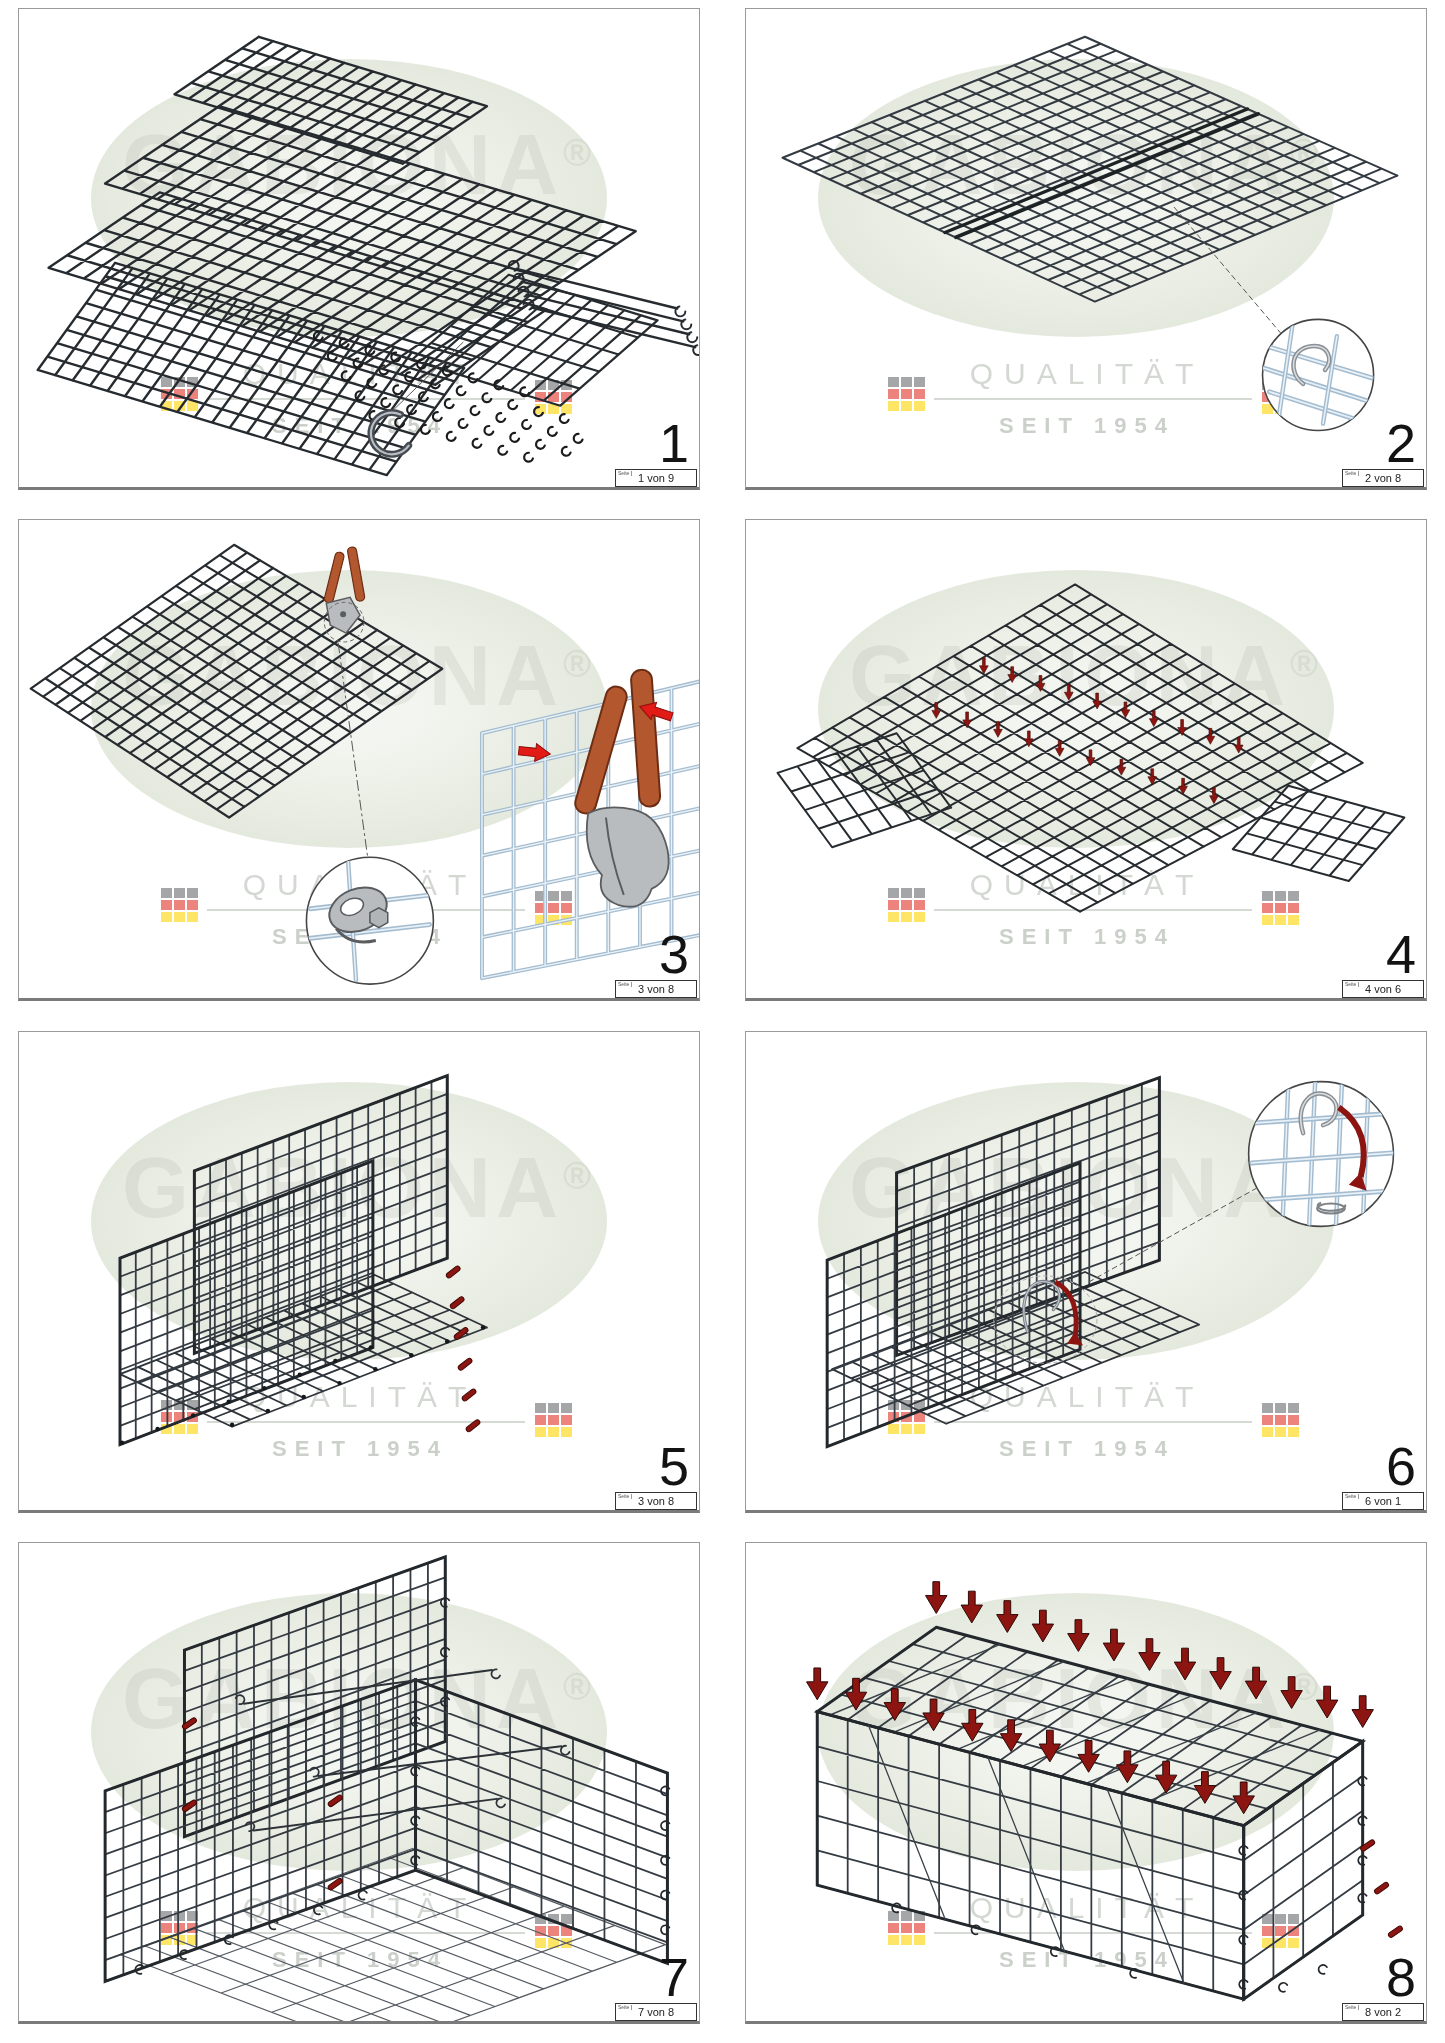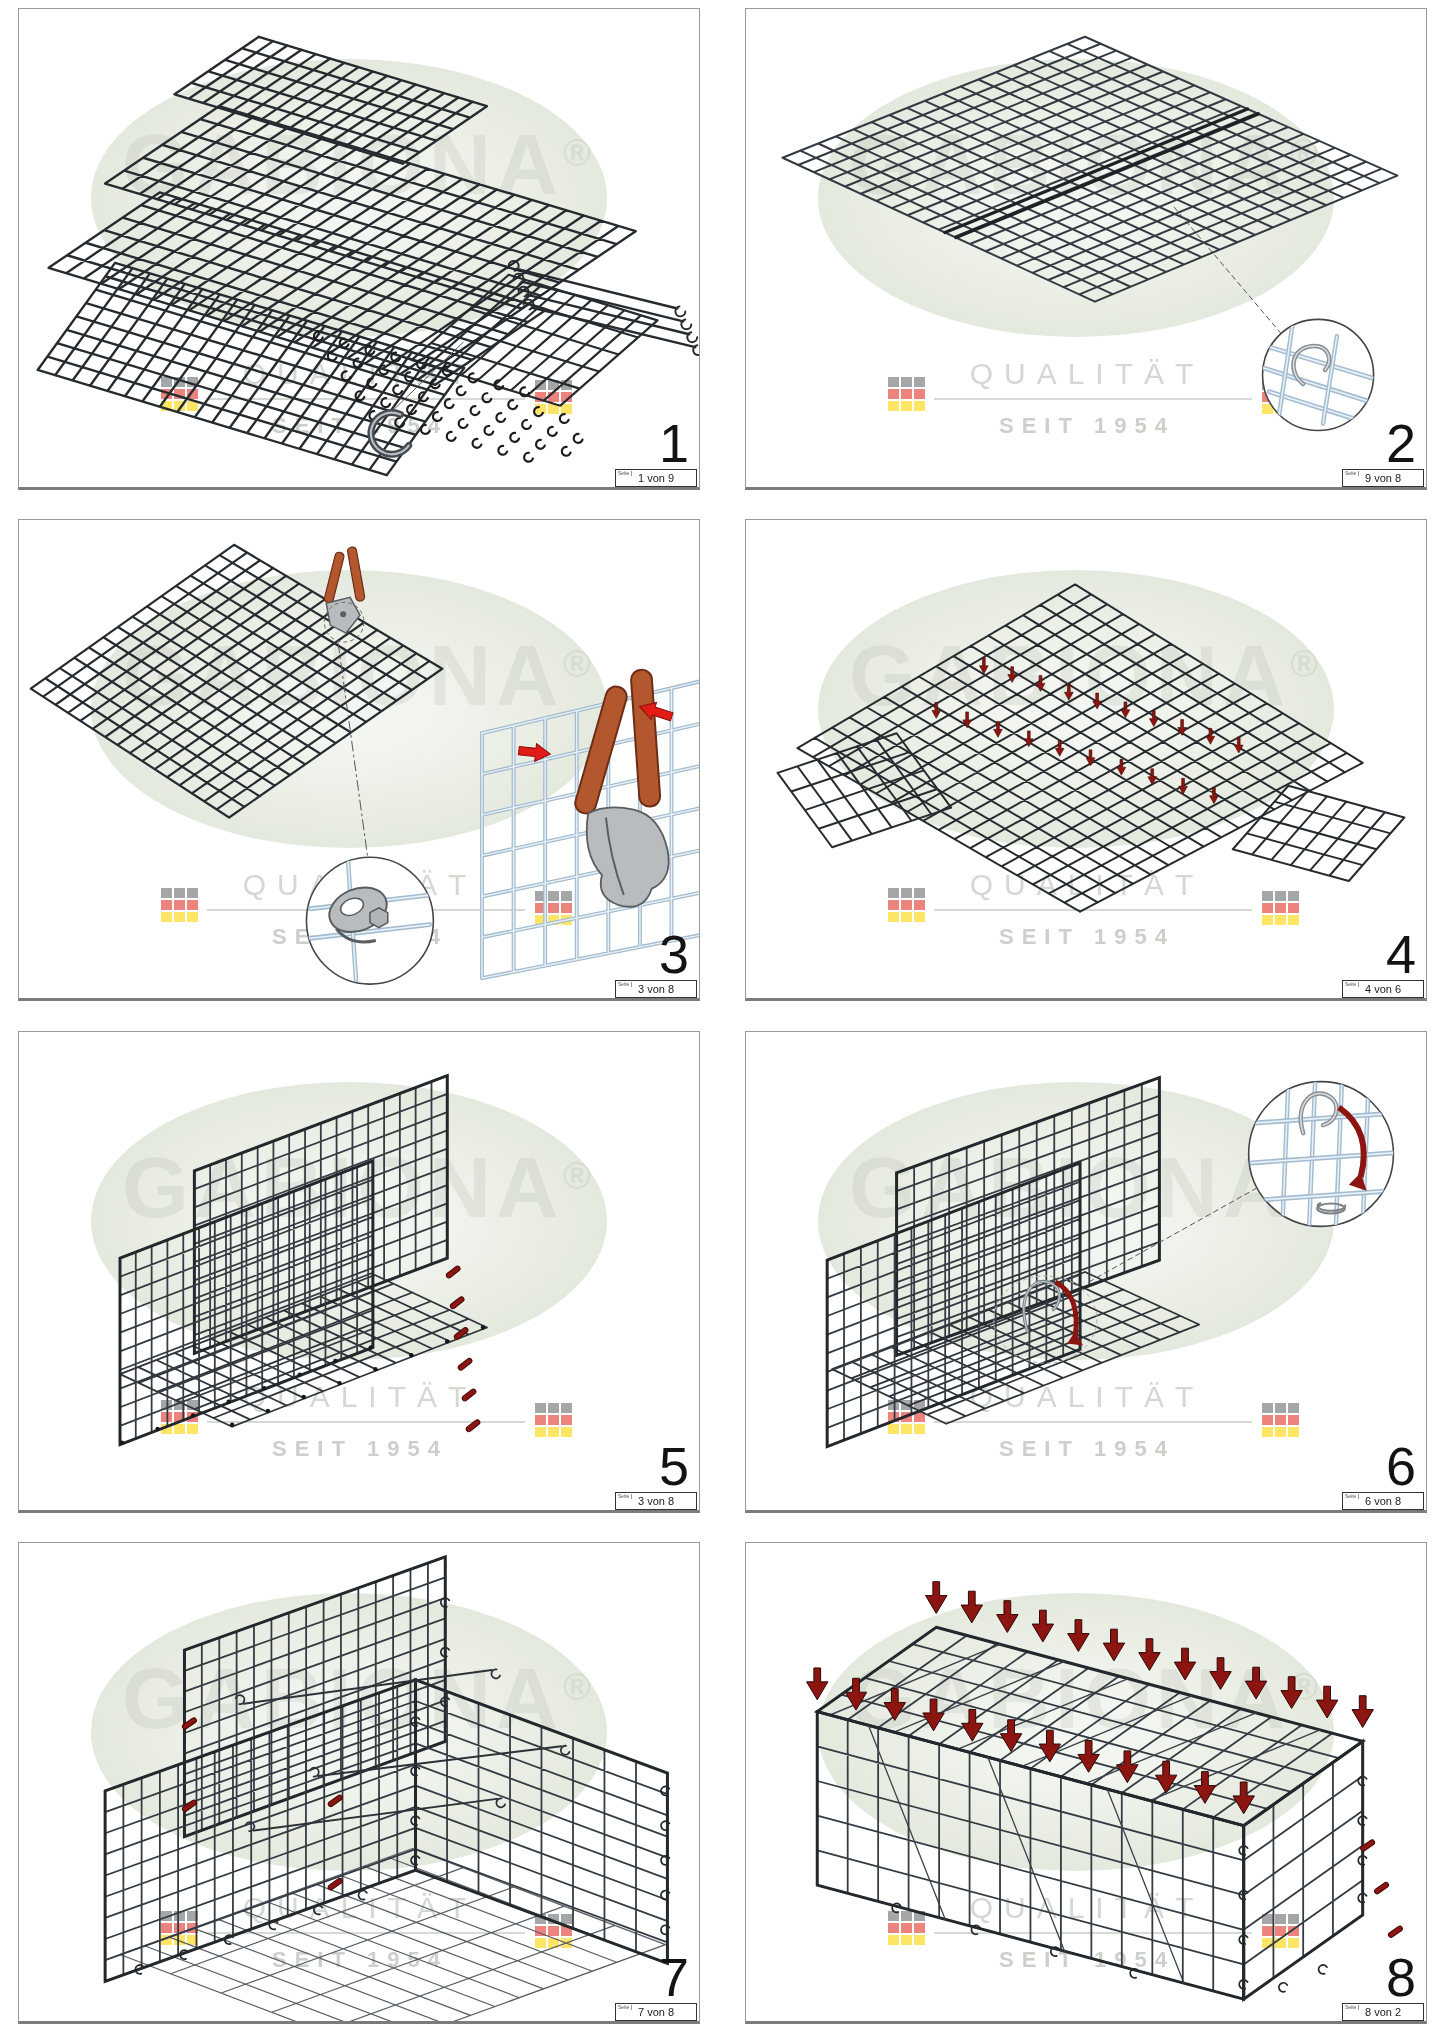--- a/index.html
+++ b/index.html
@@ -204,21 +204,21 @@
           <path d="M549,320 L535,414" stroke="#e9f1f7" stroke-width="1.575" fill="none" stroke-linecap="round"></path>
           <path d="M594,330 L580,418" stroke="#a3bcd0" stroke-width="4.5" fill="none" stroke-linecap="round"></path>
           <path d="M594,330 L580,418" stroke="#e9f1f7" stroke-width="1.575" fill="none" stroke-linecap="round"></path>
           <path d="M560,378 C544,366 548,342 568,340 C585,338 591,353 582,364" stroke="#8a9095" stroke-width="4.5" fill="none" stroke-linecap="round"></path>
           <path d="M560,378 C544,366 548,342 568,340 C585,338 591,353 582,364" stroke="#d9dde0" stroke-width="1.6" fill="none" stroke-linecap="round"></path>
         </g>
       </svg>
     <div class="num">2</div>
     <div class="foot">
       <span class="foot-s">Seite</span>
-      <span class="foot-t">9 von 8</span>
+      <span class="foot-t">2 von 8</span>
     </div>
   </section>
 
   <section class="panel" style="left:18px;top:519px">
     <div class="wm">
       <div class="wm-ellipse"></div>
       <div class="wm-brand"><span>GABIONA</span><span class="wm-reg">®</span></div>
       <div class="wm-q">QUALITÄT</div>
       <div class="wm-line"></div>
       <div class="wm-flag wm-flag-l">
@@ -509,21 +509,21 @@
           <path d="M560,102 C550,70 572,54 588,66 C598,74 594,90 580,94" stroke="#8a9095" stroke-width="4.5" fill="none" stroke-linecap="round"></path>
           <path d="M560,102 C550,70 572,54 588,66 C598,74 594,90 580,94" stroke="#d9dde0" stroke-width="1.6" fill="none" stroke-linecap="round"></path>
           <path d="M596,76 q34,24 22,70" stroke="#8c1511" stroke-width="6" fill="none"></path>
           <path d="M618,142 l6,18 l-18,-6 z" fill="#8c1511"></path>
           <path d="M574,178 a14,5 0 1 0 28,0 a14,5 0 1 0 -28,0 m4,-6 a14,5 0 1 0 24,2" stroke="#7d8287" stroke-width="2" fill="none"></path>
         </g>
       </svg>
     <div class="num">6</div>
     <div class="foot">
       <span class="foot-s">Seite</span>
-      <span class="foot-t">6 von 8</span>
+      <span class="foot-t">6 von 1</span>
     </div>
   </section>
 
   <section class="panel" style="left:18px;top:1542px">
     <div class="wm">
       <div class="wm-ellipse"></div>
       <div class="wm-brand"><span>GABIONA</span><span class="wm-reg">®</span></div>
       <div class="wm-q">QUALITÄT</div>
       <div class="wm-line"></div>
       <div class="wm-flag wm-flag-l">

